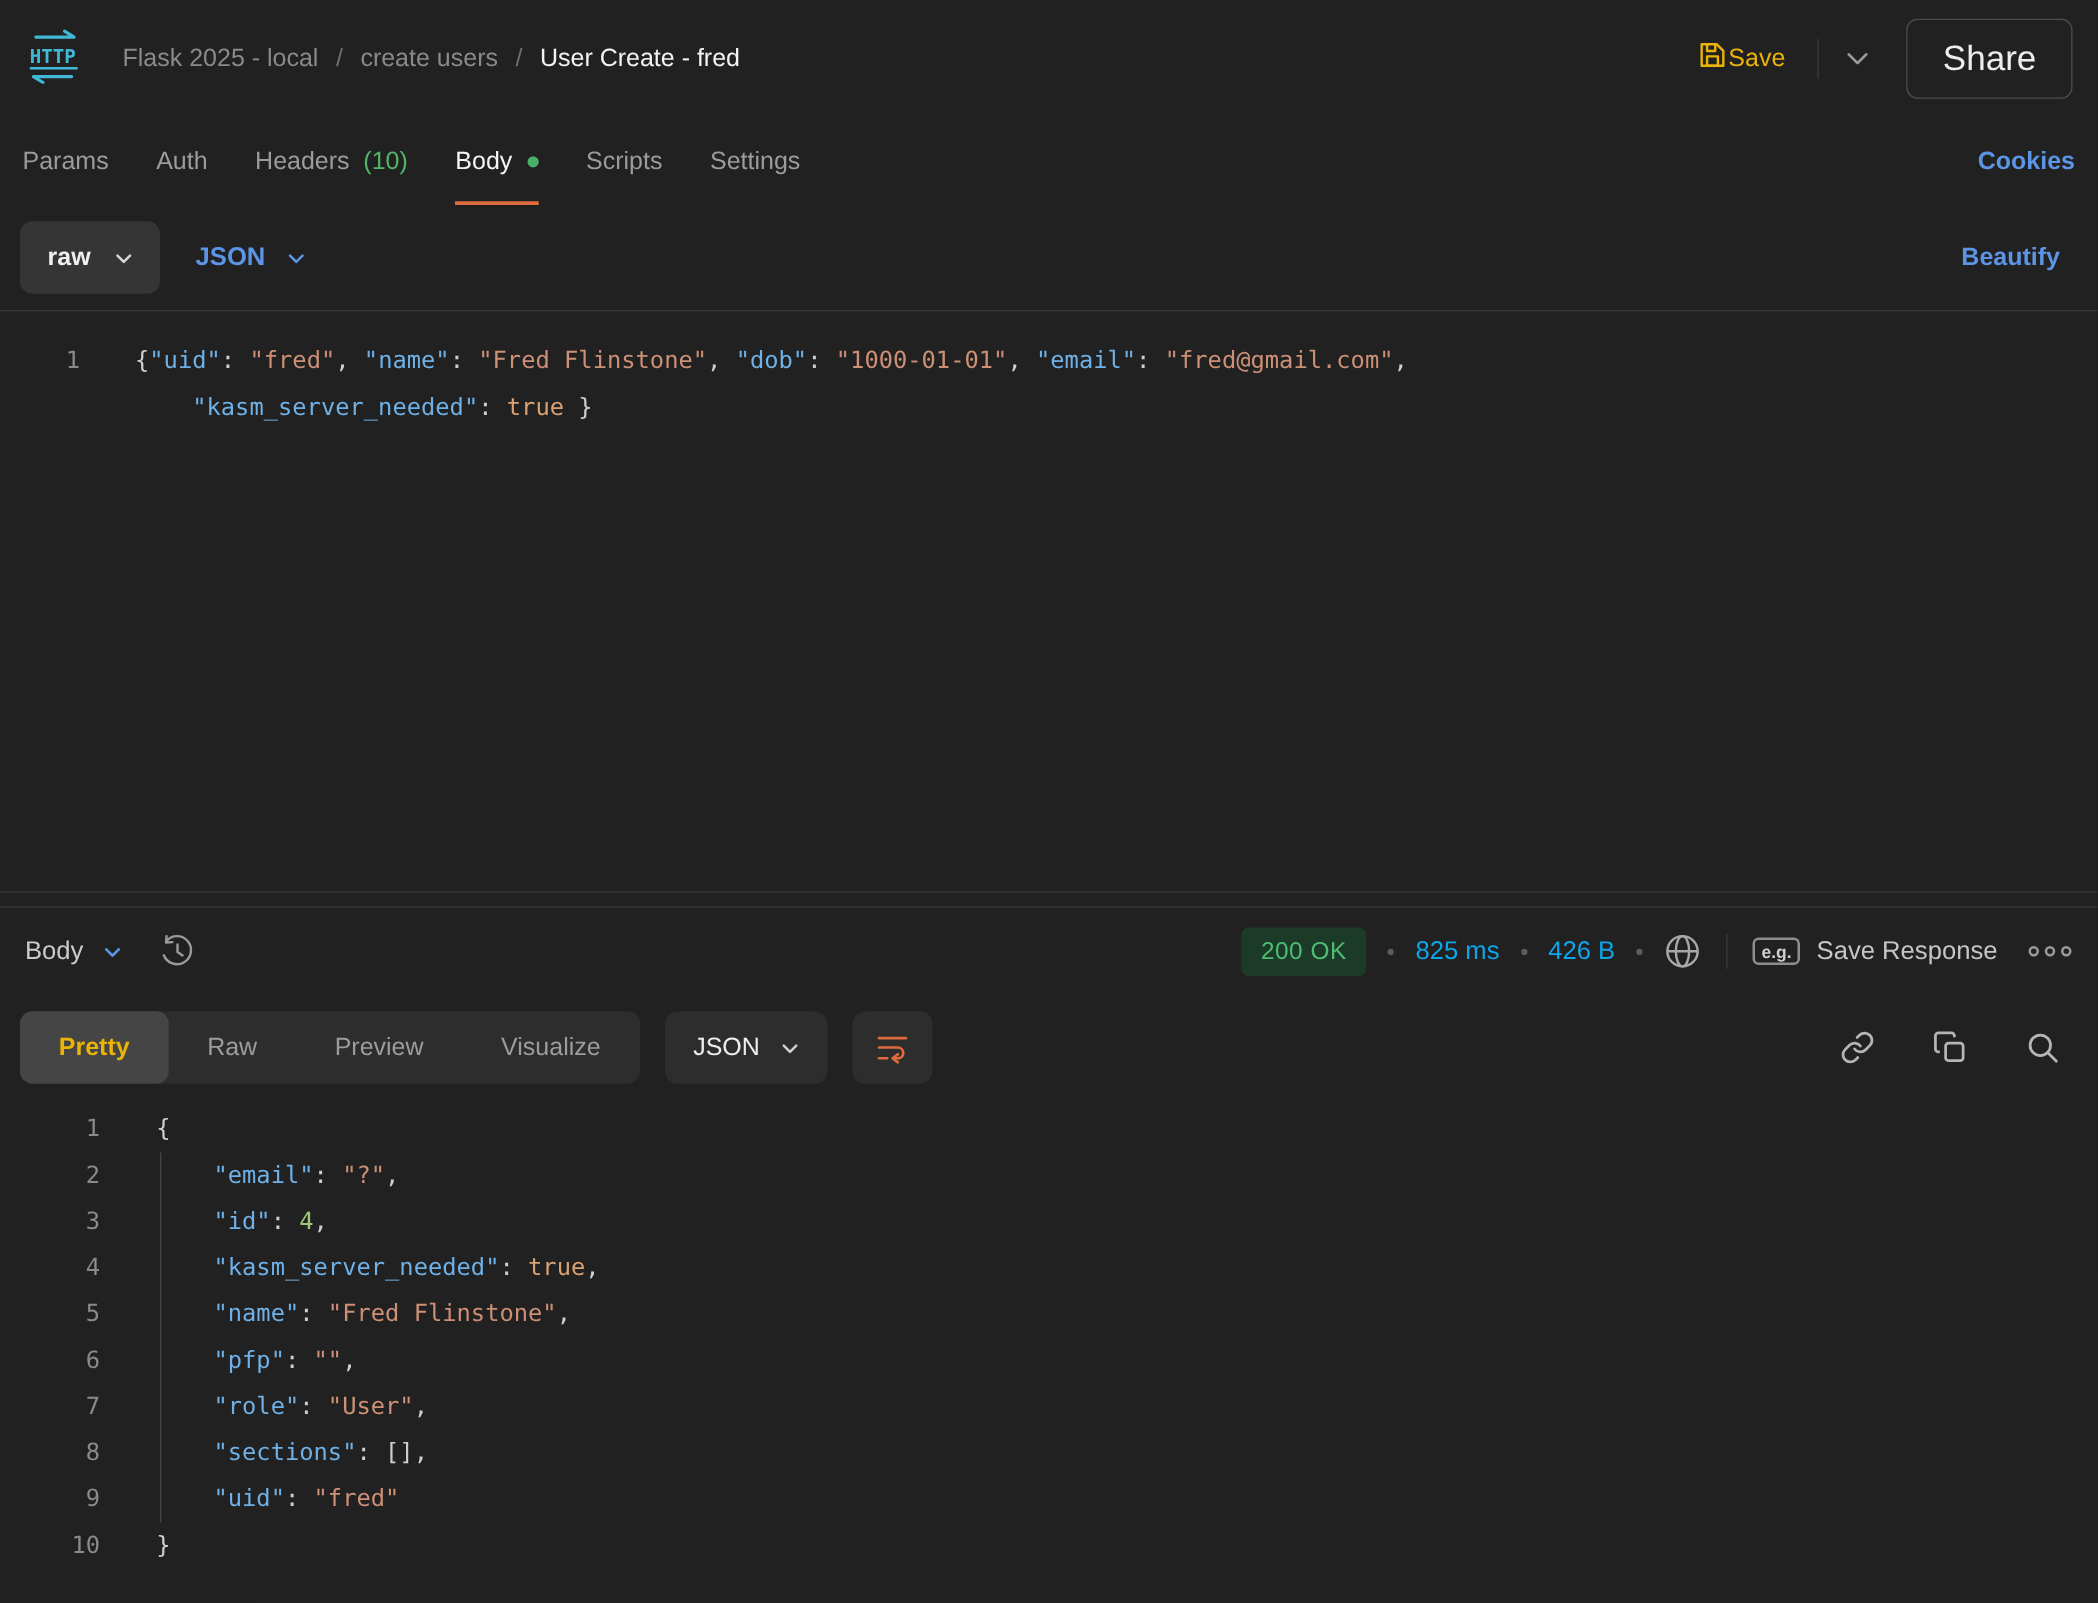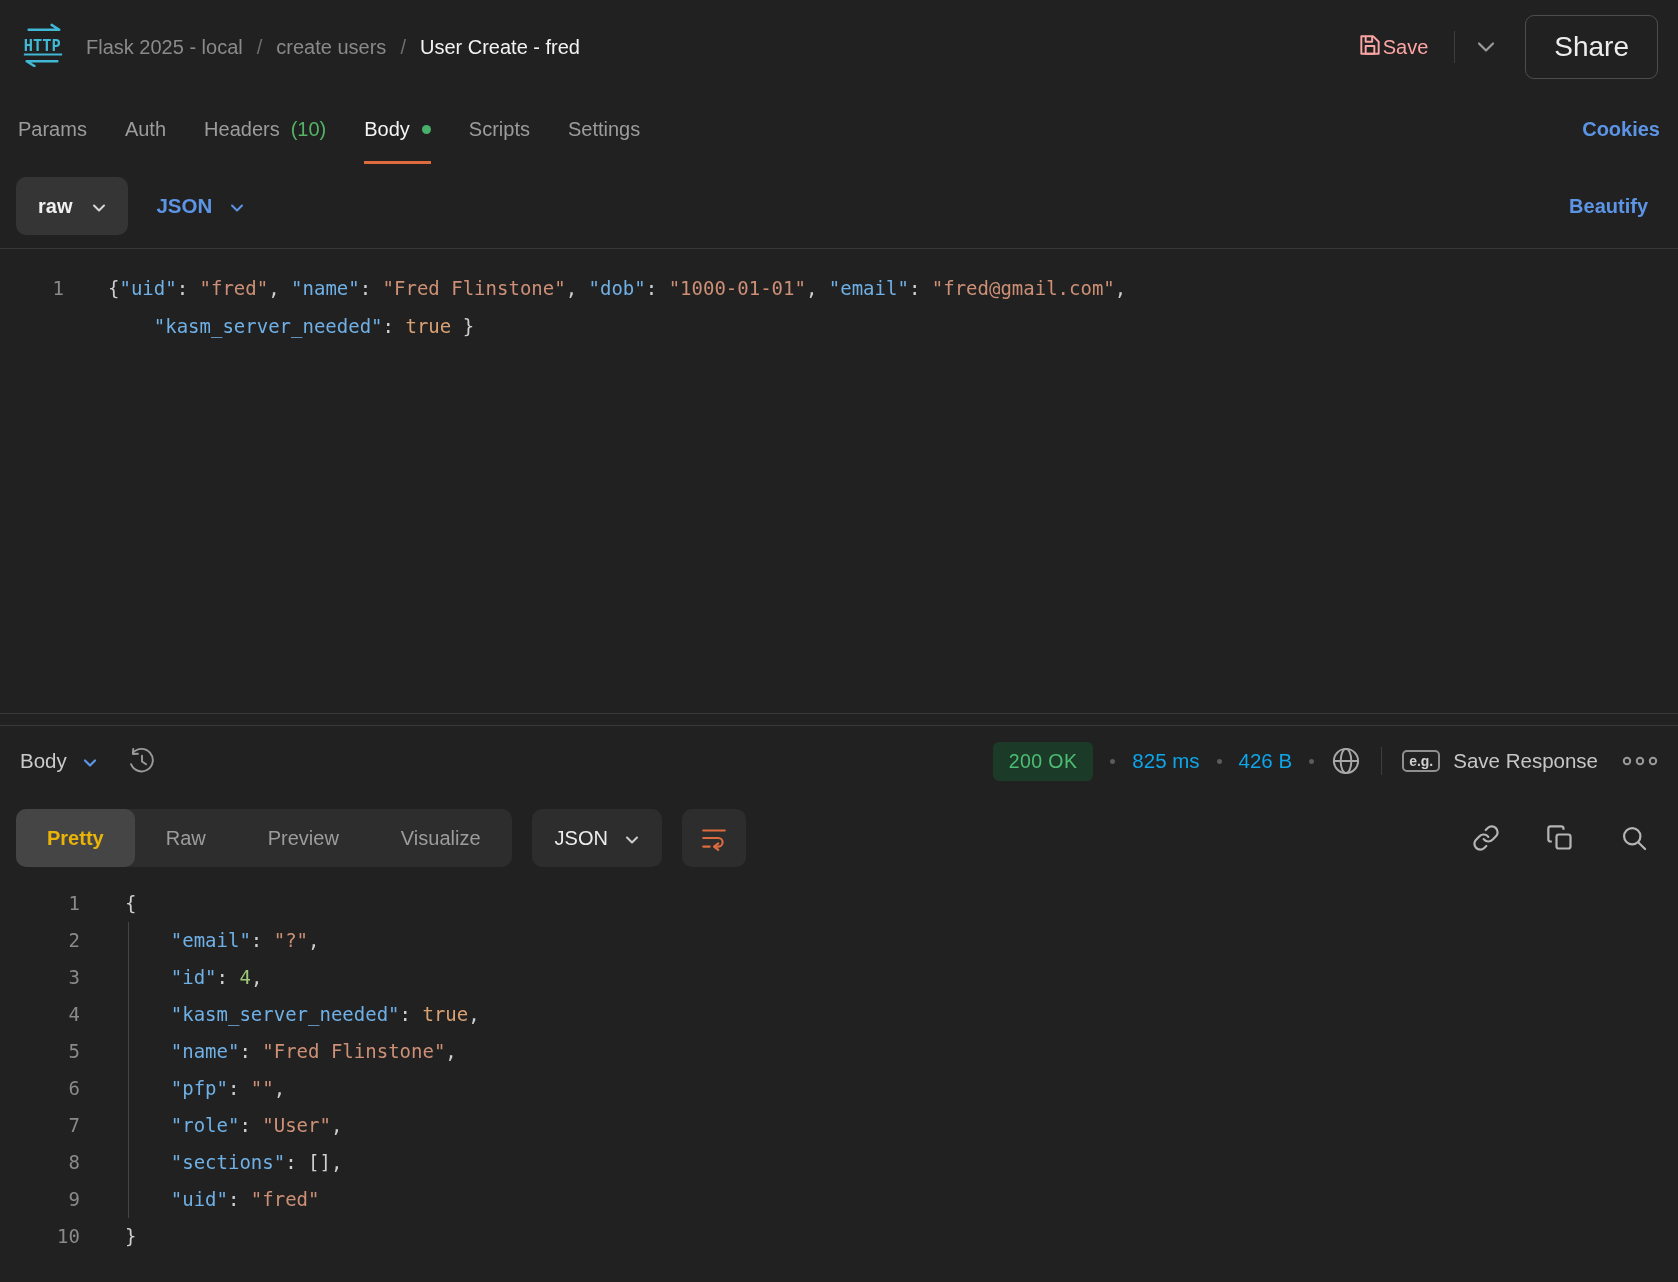--- a/index.html
+++ b/index.html
@@ -7,27 +7,27 @@
   body {
     background:#212121;
     color:#d9d9d9;
     font-family:"Liberation Sans", sans-serif;
     overflow:hidden;
   }
   .app { display:flex; flex-direction:column; height:100%; }
 
   
   .top-header { height:94px; display:flex; align-items:center; padding:0 20px; flex:none; }
-  .http-icon { margin-right:20px; flex:none; color:#41b9d6; }
+  .http-icon { margin-right:32px; flex:none; color:#41b9d6; }
   .breadcrumb { display:flex; align-items:center; gap:14px; font-size:20px; color:#8a8a8a; }
   .crumb { color:#8a8a8a; }
   .crumb-current { color:#f3f3f3; font-weight:400; }
   .sep { color:#6e6e6e; }
   .header-right { margin-left:auto; display:flex; align-items:center; }
-  .save-btn { display:flex; align-items:center; color:#fca5a5; font-size:20px; cursor:default; }
+  .save-btn { display:flex; align-items:center; color:#eab308; font-size:20px; cursor:default; }
   .header-divider { width:1px; height:32px; background:#3d3d3d; margin:0 22px 0 26px; }
   .save-chevron { color:#9a9a9a; margin-right:30px; display:flex; }
   .share-btn { border:1px solid #4d4d4d; background:transparent; color:#ededed; font-size:28px;
                padding:0 28px; height:64px; border-radius:9px; font-family:inherit; }
 
   
   .request-row { height:104px; display:flex; align-items:center; padding:0 16px; gap:17px; flex:none; }
   .url-bar { flex:1; height:86px; border:1px solid #3b3b3b; border-radius:10px; display:flex; align-items:center; background:#232323; }
   .method { display:flex; align-items:center; gap:60px; padding:0 28px 0 20px; }
   .method-label { color:#dba44e; font-weight:700; font-size:21px; letter-spacing:0.5px; }

